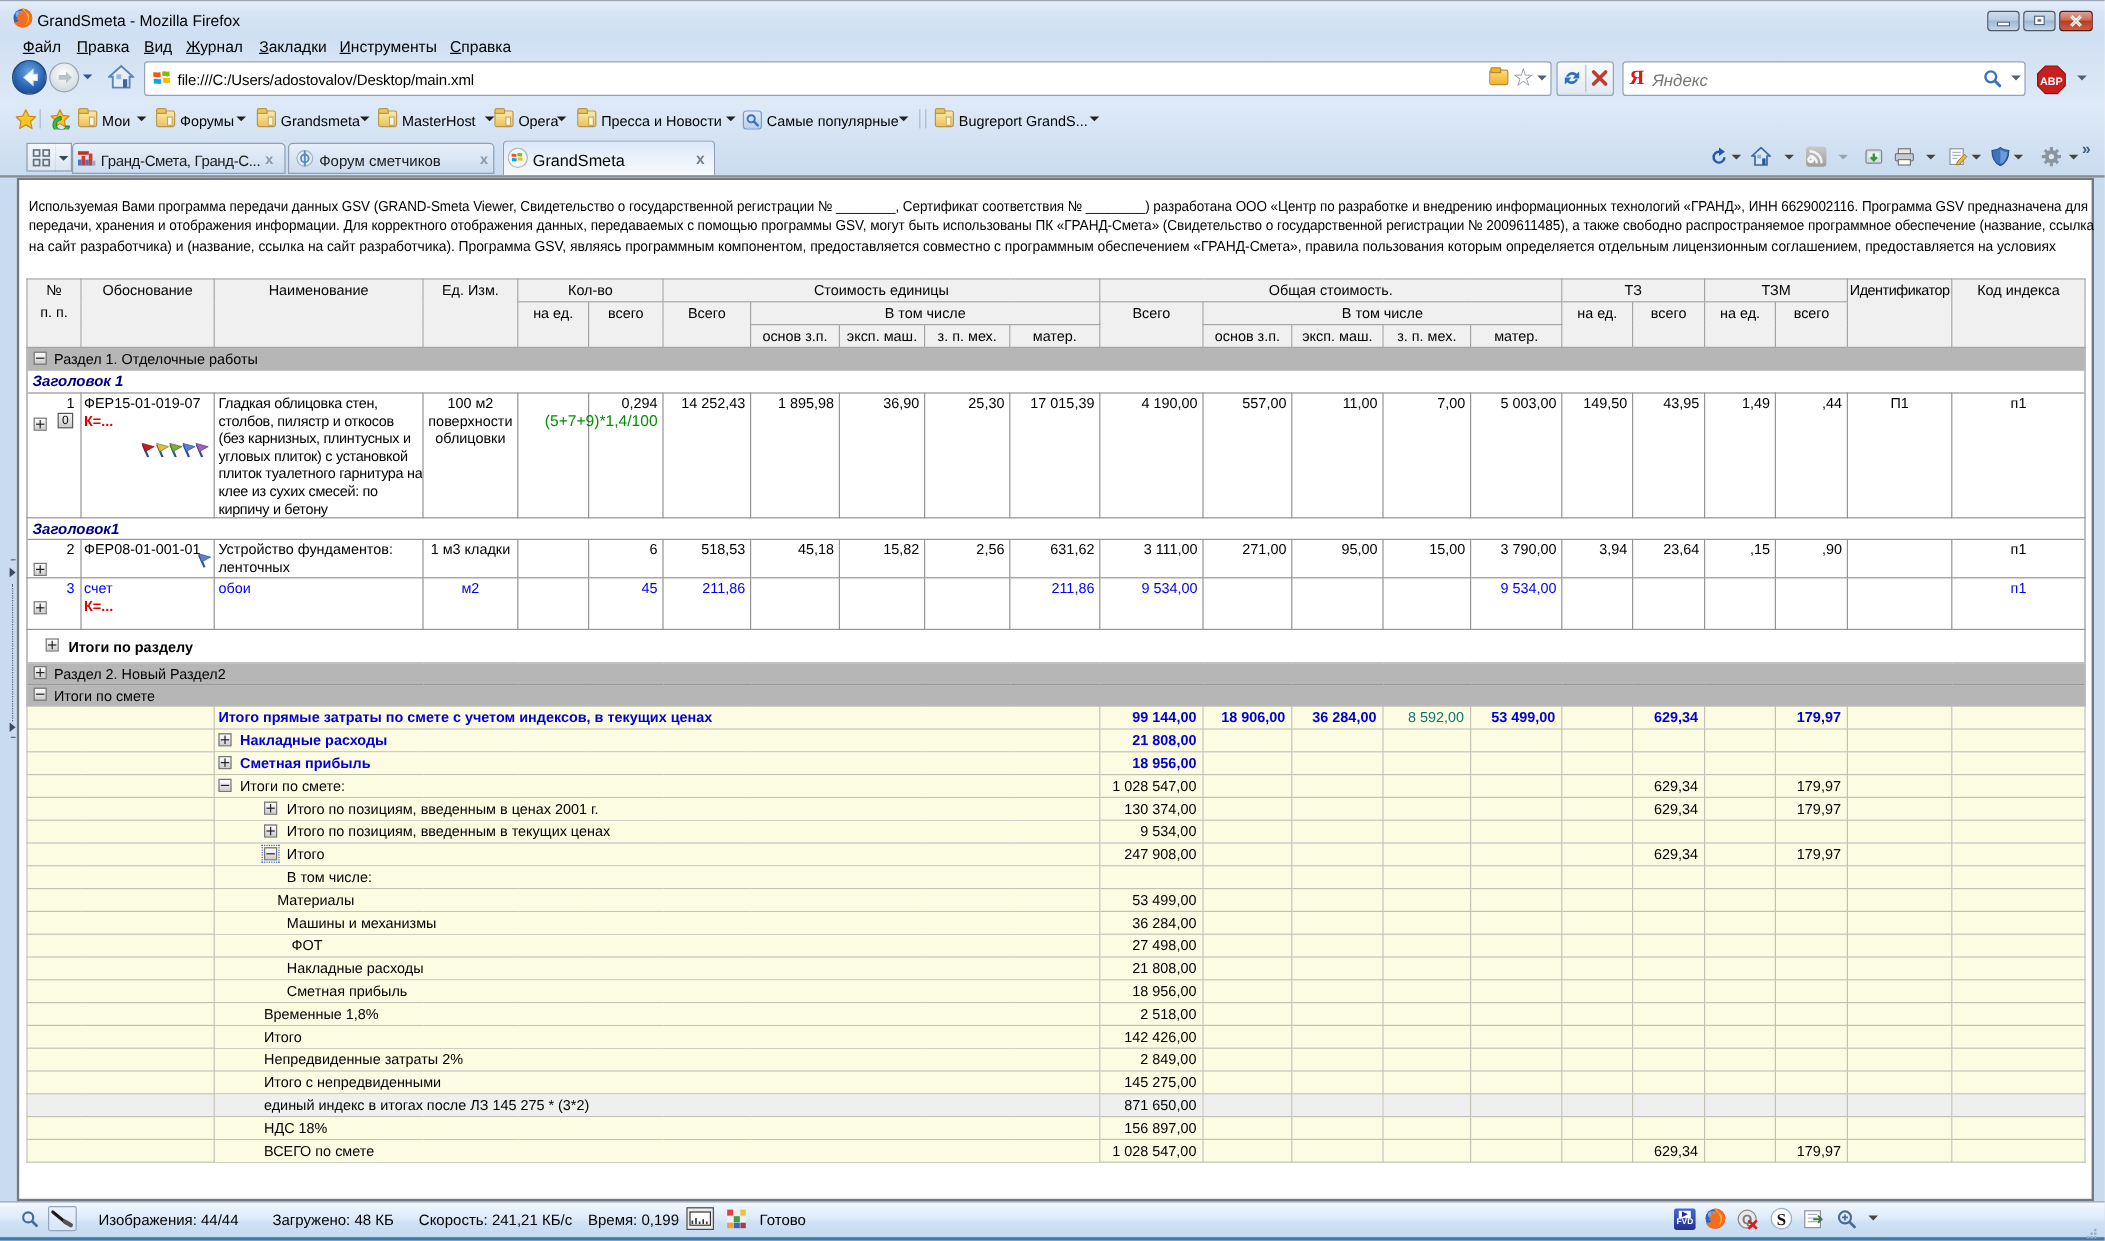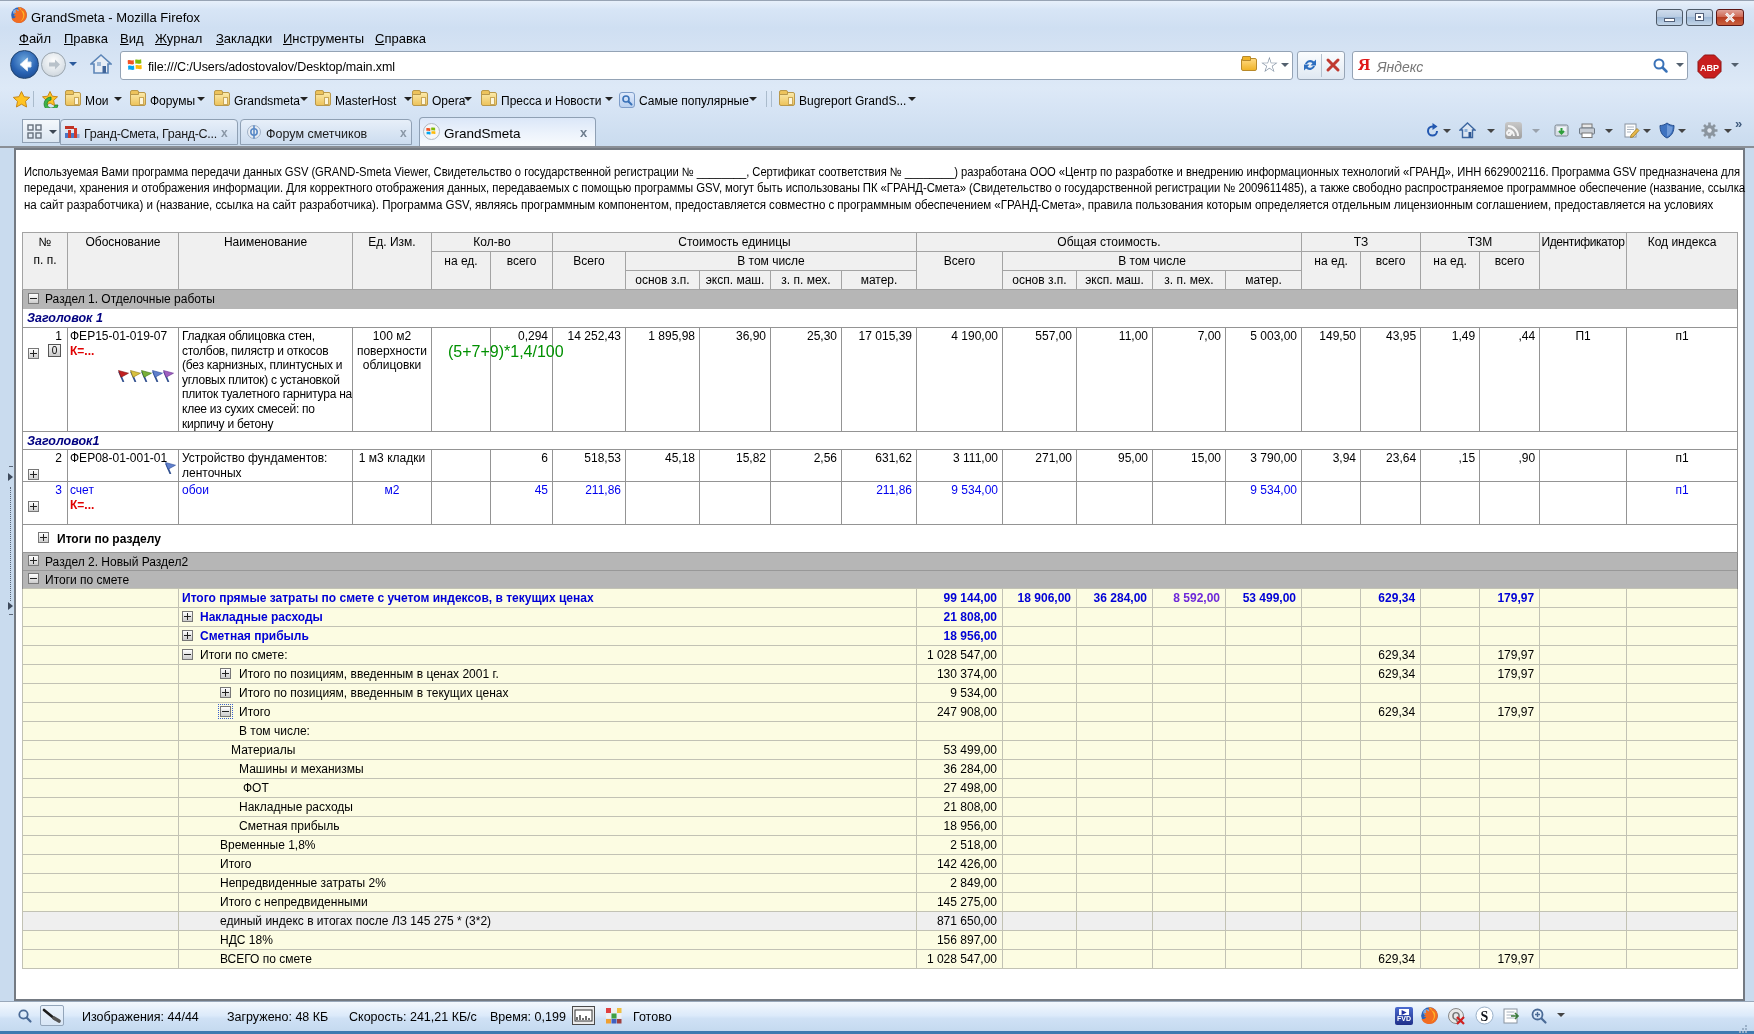--- a/index.html
+++ b/index.html
@@ -435,21 +435,21 @@
         </tr>
 <tr class="sec" style="height:18px">
           <td colspan="22">Итоги по смете</td>
         </tr>
 <tr class="cr" style="height:19px">
           <td colspan="2" style=""></td>
           <td colspan="9" style="padding-left:3px;position:relative"><span style="color:#0000d6;font-weight:bold">Итого прямые затраты по смете с учетом индексов, в текущих ценах</span></td>
           <td class="num" style="color:#0000d6;font-weight:bold;">99 144,00</td>
           <td class="num" style="color:#0000d6;font-weight:bold;">18 906,00</td>
           <td class="num" style="color:#0000d6;font-weight:bold;">36 284,00</td>
-          <td class="num" style="color:#6d28d9;font-weight:bold;">8 592,00</td>
+          <td class="num" style="color:#0f766e;font-weight:normal;">8 592,00</td>
           <td class="num" style="color:#0000d6;font-weight:bold;">53 499,00</td>
           <td class="num" style="color:#0000d6;font-weight:bold;"></td>
           <td class="num" style="color:#0000d6;font-weight:bold;">629,34</td>
           <td class="num" style="color:#0000d6;font-weight:bold;"></td>
           <td class="num" style="color:#0000d6;font-weight:bold;">179,97</td>
           <td style=""></td>
           <td style=""></td>
         </tr>
 <tr class="cr" style="height:19px">
           <td colspan="2" style=""></td>
@@ -777,21 +777,21 @@
   </span>
 <span class="vb" style="left:28px;top:469px">
     <i></i>
     <b></b>
   </span>
 <span class="vb" style="left:28px;top:501px">
     <i></i>
     <b></b>
   </span>
 <div class="abs" style="left:48px;top:344px;width:13px;height:13px;border:1px solid #555;background:linear-gradient(180deg,#f5f5f5,#cacaca);box-sizing:border-box;font-size:10px;text-align:center;line-height:11px">0</div>
-<div class="t" style="top:342.5px;left:448px;width:100px;text-align:right;color:#009000;font-size:16px">(5+7+9)*1,4/100</div>
+<div class="t" style="top:342.5px;left:448px;width:100px;text-align:right;color:#009000;font-size:13px">(5+7+9)*1,4/100</div>
 
 <div class="flag" style="left:116px;top:368px"><svg width="13" height="13">
       <path d="M3 2.5 L7.5 13" stroke="#31508f" stroke-width="1.8"></path>
       <path d="M2.5 1.5 L12.5 4.2 L5 8.3 Z" fill="#c22020" stroke="#801010" stroke-width=".6"></path>
     </svg></div>
 <div class="flag" style="left:128px;top:368px"><svg width="13" height="13">
       <path d="M3 2.5 L7.5 13" stroke="#31508f" stroke-width="1.8"></path>
       <path d="M2.5 1.5 L12.5 4.2 L5 8.3 Z" fill="#d8c040" stroke="#907810" stroke-width=".6"></path>
     </svg></div>
 <div class="flag" style="left:139px;top:368px"><svg width="13" height="13">

